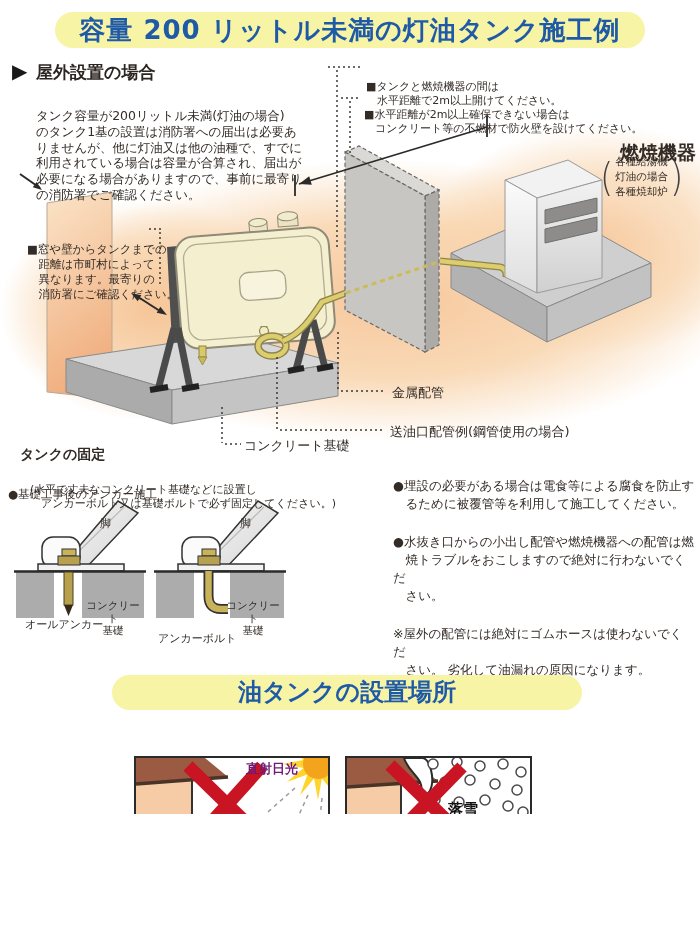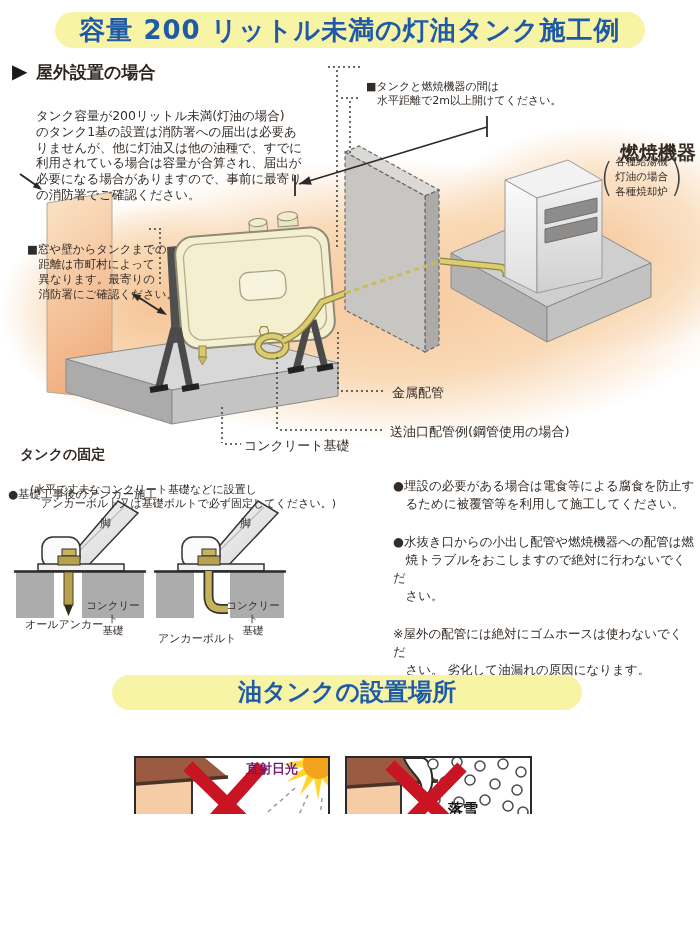--- a/index.html
+++ b/index.html
@@ -298,20 +298,22 @@
 
   <div class="abs pre" style="left:36px;top:88px;font-size:12.5px;line-height:15.8px">タンク容量が200リットル未満(灯油の場合)
 のタンク1基の設置は消防署への届出は必要あ
 りませんが、他に灯油又は他の油種で、すでに
 利用されている場合は容量が合算され、届出が
 必要になる場合がありますので、事前に最寄り
 の消防署でご確認ください。</div>
 
   <div class="abs pre" style="left:366px;top:60px;font-size:11px;line-height:13.5px">■タンクと燃焼機器の間は
 　水平距離で2m以上開けてください。</div>
+  <div class="abs pre" style="left:364px;top:88px;font-size:11px;line-height:13.5px">■水平距離が2m以上確保できない場合は
+　コンクリート等の不燃材で防火壁を設けてください。</div>
   <div class="abs pre" style="left:27px;top:222px;font-size:11.5px;line-height:15px">■窓や壁からタンクまでの
 　距離は市町村によって
 　異なります。最寄りの
 　消防署にご確認ください。</div>
 
   <div class="abs b" style="left:620px;top:140px;font-size:19px">燃焼機器</div>
   <div class="abs" style="left:600px;top:154px;display:flex;align-items:center">
     <span class="paren">(</span>
     <span class="types" style="display:block">
       <span style="display:block">各種給湯機</span>

